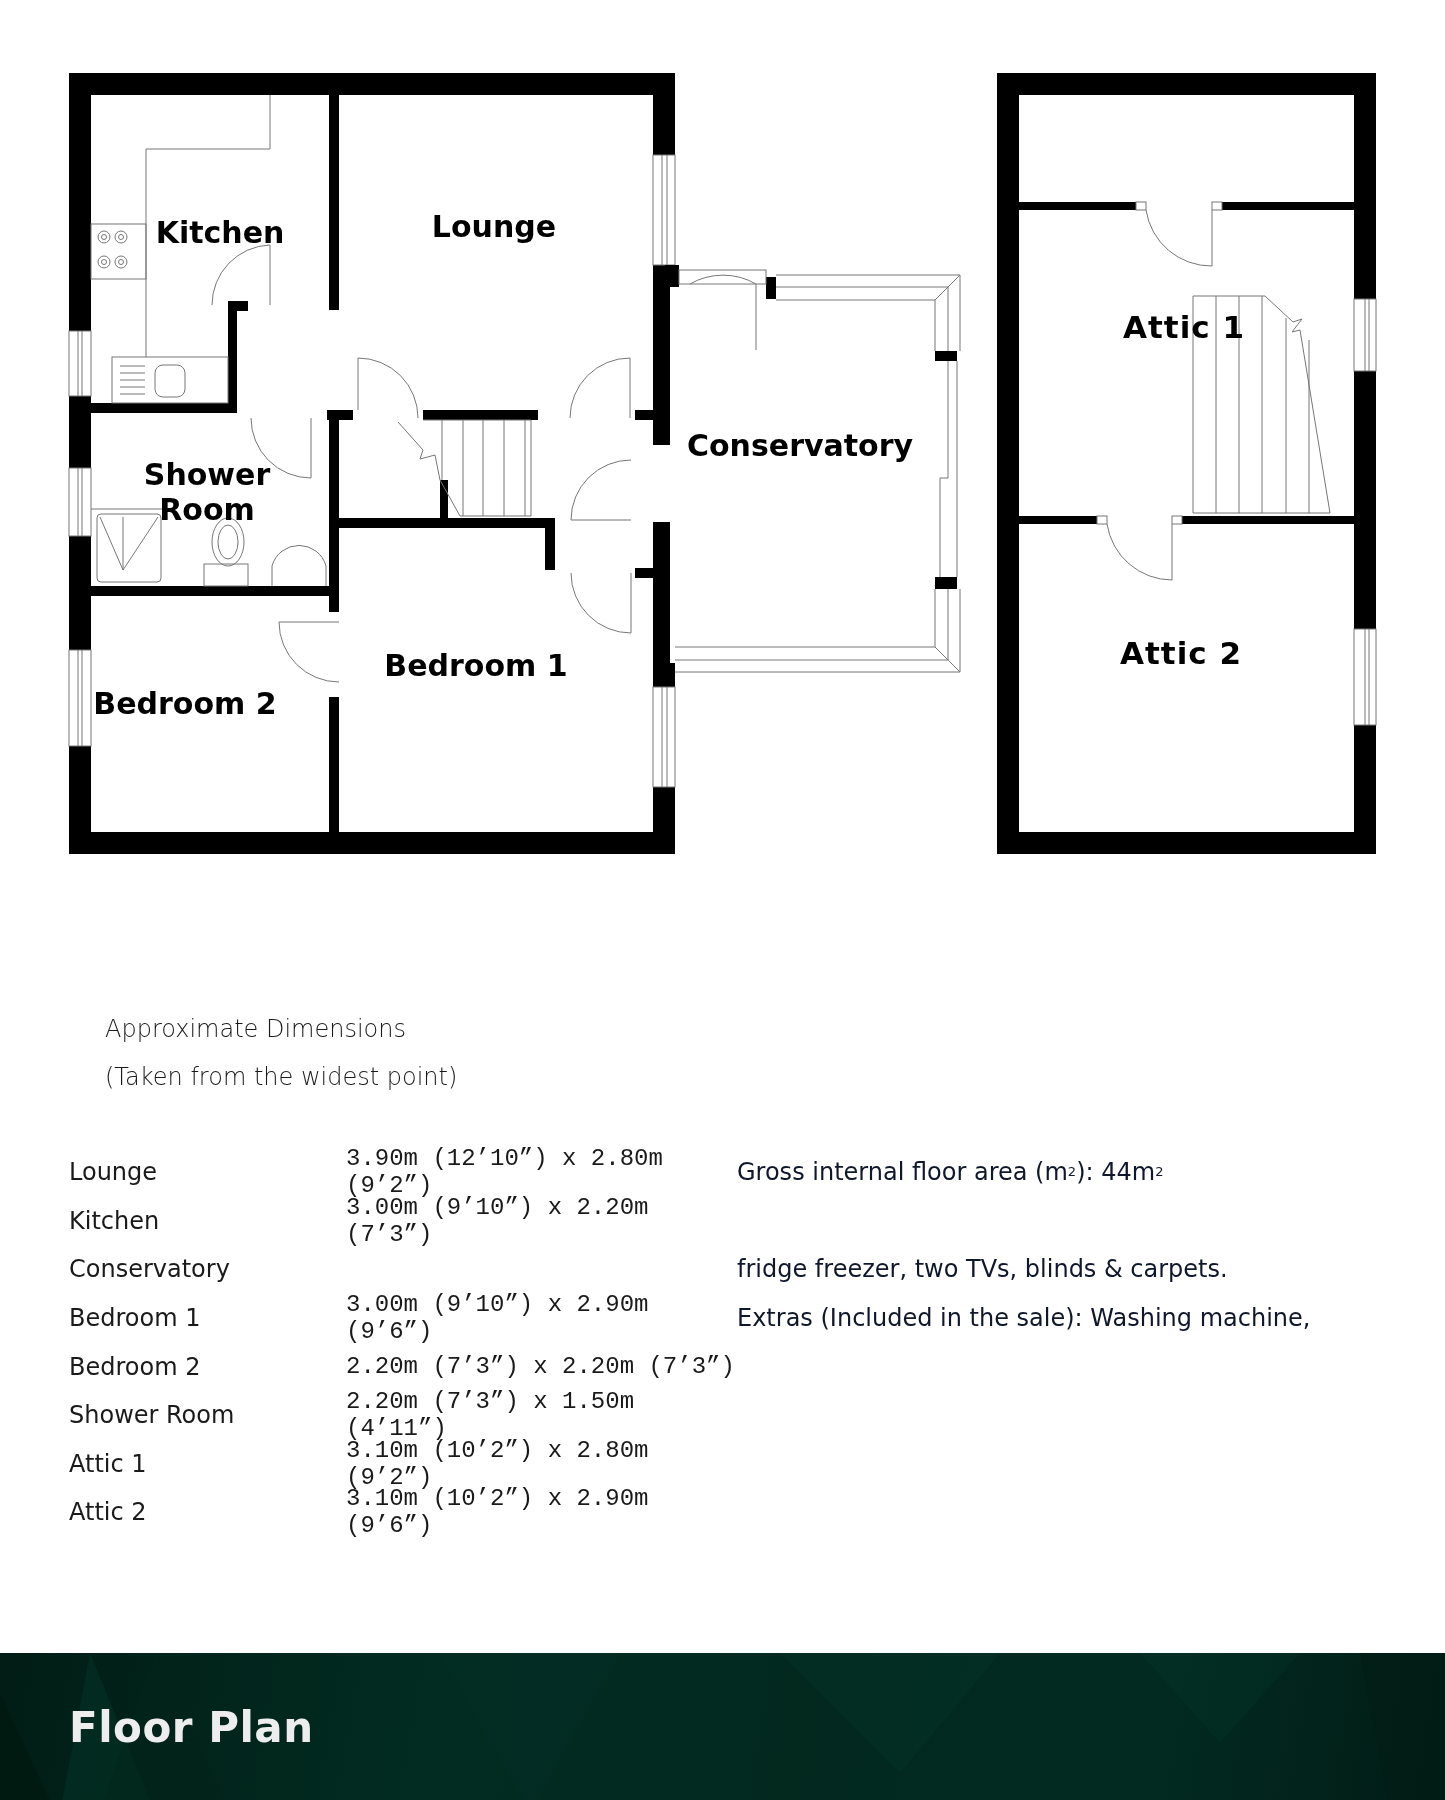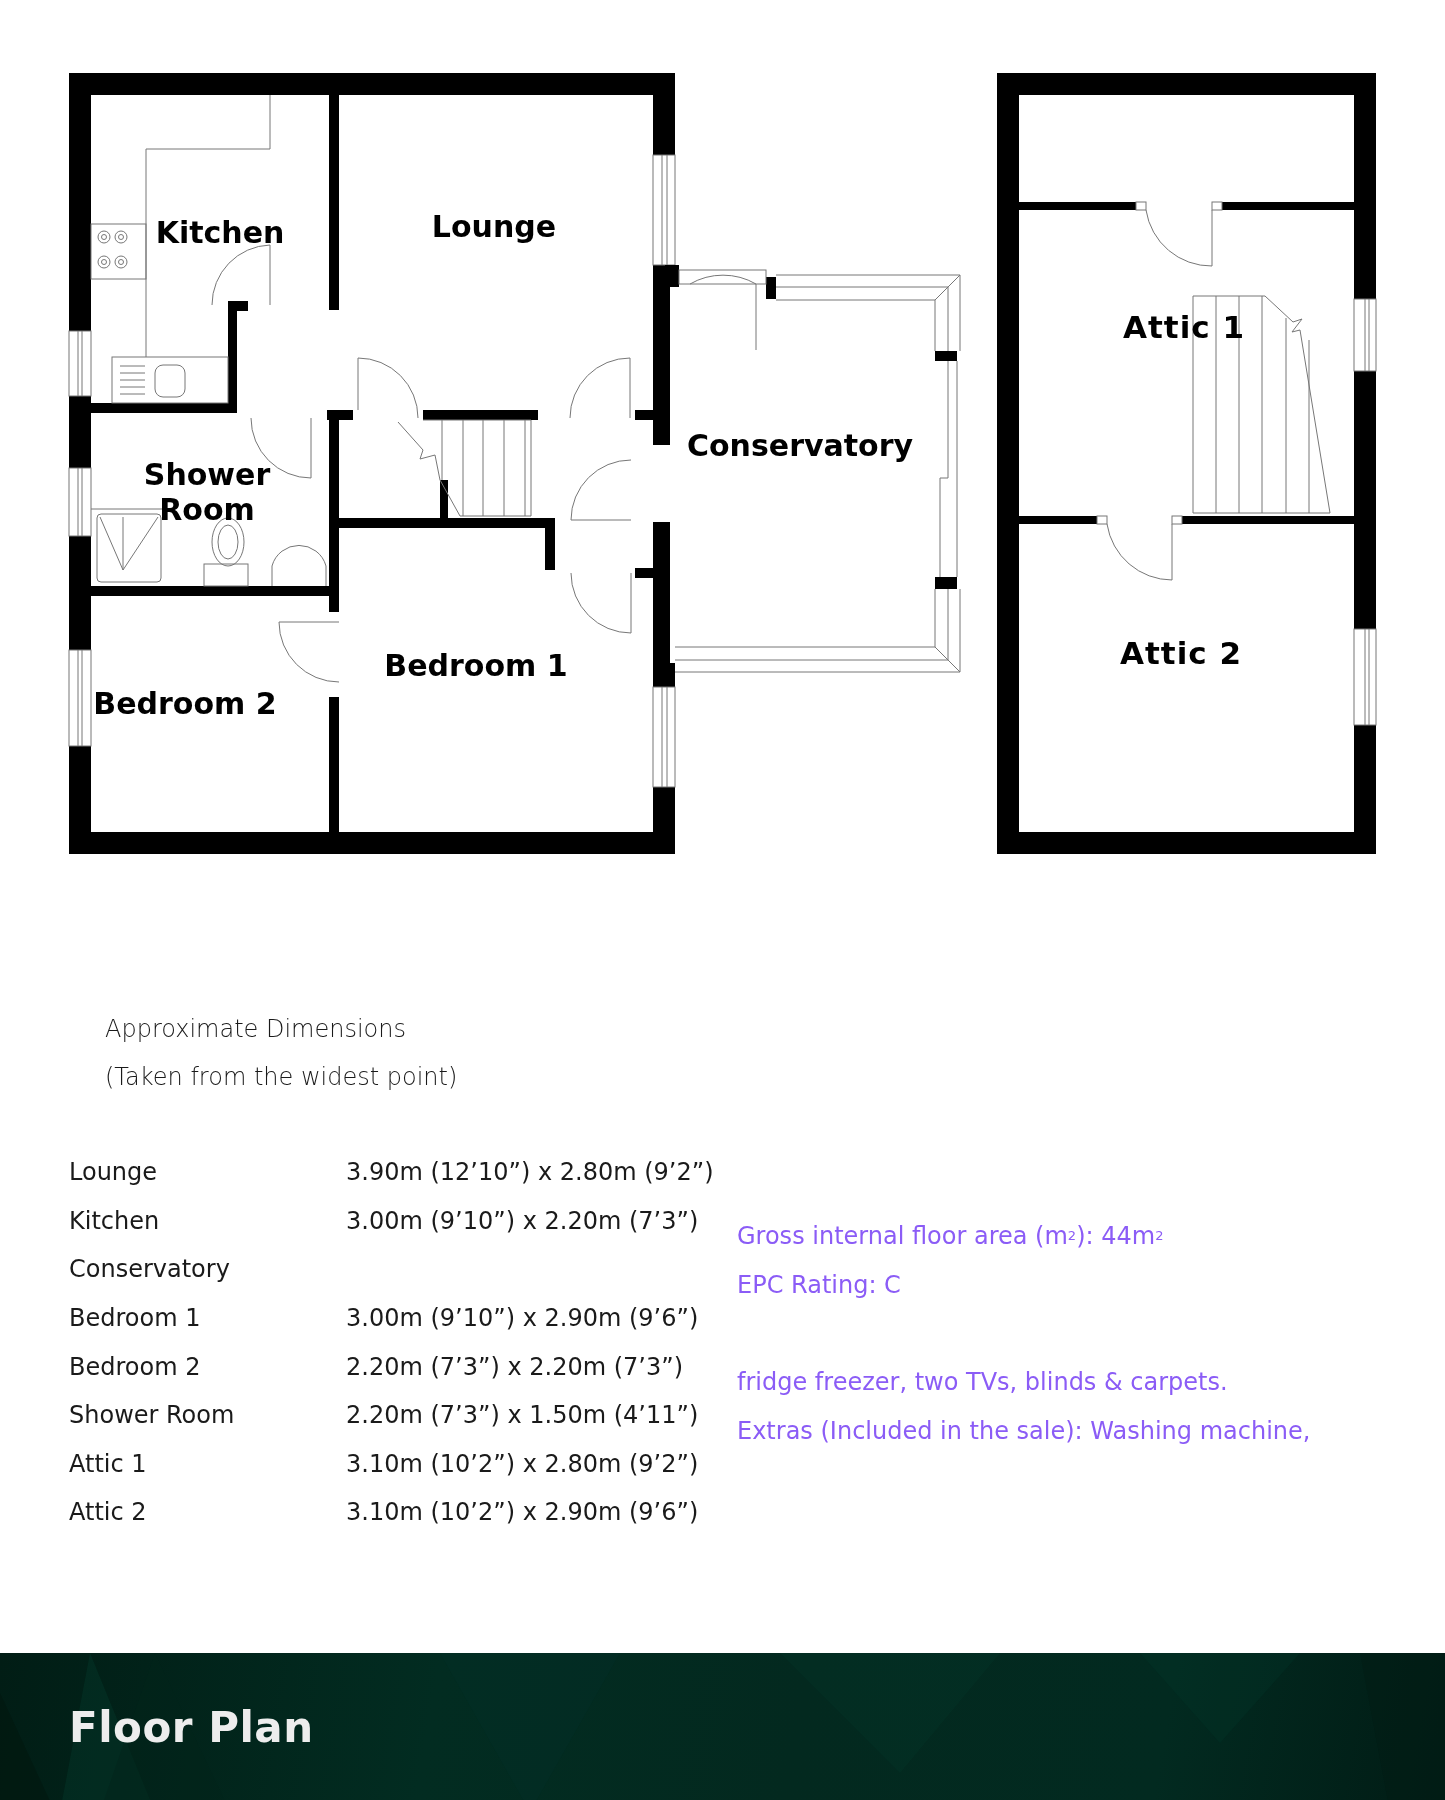--- a/index.html
+++ b/index.html
@@ -5,22 +5,22 @@
   html, body { margin:0; padding:0; background:#ffffff; }
   body { width:1445px; height:1800px; position:relative; overflow:hidden; font-family:"DejaVu Sans", sans-serif; color:#111; }
   .plan { position:absolute; left:0; top:0; width:1445px; height:880px; }
   .room-label { font-family:"DejaVu Sans", sans-serif; font-weight:bold; font-size:30px; fill:#000; }
   .room-label-attic { font-family:"DejaVu Sans", sans-serif; font-weight:bold; font-size:31px; fill:#000; letter-spacing:1px; }
   .info { position:absolute; left:69px; top:1005px; width:1330px;margin-left:36px; }
   .intro-line { font-size:24px; line-height:48px; font-weight:300; color:#1a1a1a; }
   .dims { position:absolute; left:69px; top:1148px; }
   .dim-row { height:48.6px; display:flex; font-size:24px; color:#1a1a1a; align-items:center; }
   .dim-room { width:277px; }
-  .dim-size { width:400px; }
-  .side { position:absolute; left:737px; top:1212px; width:660px; font-size:24px; color:#8b5cf6; }
+  .dim-size { width:400px;font-family:Liberation Mono, monospace; }
+  .side { position:absolute; left:737px; top:1148px; width:660px; font-size:24px; color:#0f172a; }
   .side-row { height:48.6px; display:flex; align-items:center; white-space:nowrap; }
   .footer { position:absolute; left:0; top:1641px; width:1445px; height:159px;
     background: linear-gradient(100deg, #011d15 0%, #022c21 30%, #03291f 55%, #022a20 80%, #011c15 100%); overflow:hidden;margin-top:12px; }
   .footer-title { position:absolute; left:69px; top:50px; font-size:42px; font-weight:bold; color:#ededed; letter-spacing:0.5px; font-family:"DejaVu Sans", sans-serif; }
   sup { font-size:13px; vertical-align:super; line-height:0; }
 </style>
 </head>
 <body>
 
 <svg class="plan" viewBox="0 0 1445 880" xmlns="http://www.w3.org/2000/svg">
@@ -242,21 +242,20 @@
   </div>
 </div>
 
 <div class="side">
   <div class="side-row">
     <span>Gross internal floor area (m</span>
       <sup>2</sup>
       <span>): 44m</span>
       <sup>2</sup>
   </div>
-  <div class="side-row">EPC Rating: C</div>
   <div class="side-row"></div>
   <div class="side-row">fridge freezer, two TVs, blinds &amp; carpets.</div>
   <div class="side-row">Extras (Included in the sale): Washing machine,</div>
 </div>
 
 <div class="footer">
   <svg width="1445" height="159" style="position:absolute;left:0;top:0">
     <polygon points="0,40 55,159 0,159" fill="#01170f" opacity="0.6"></polygon>
     <polygon points="90,0 155,159 60,159" fill="#04372a" opacity="0.45"></polygon>
     <polygon points="155,0 230,159 100,159" fill="#012319" opacity="0.5"></polygon>

